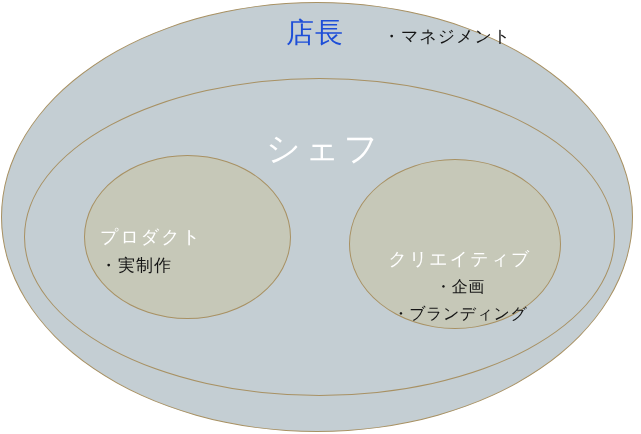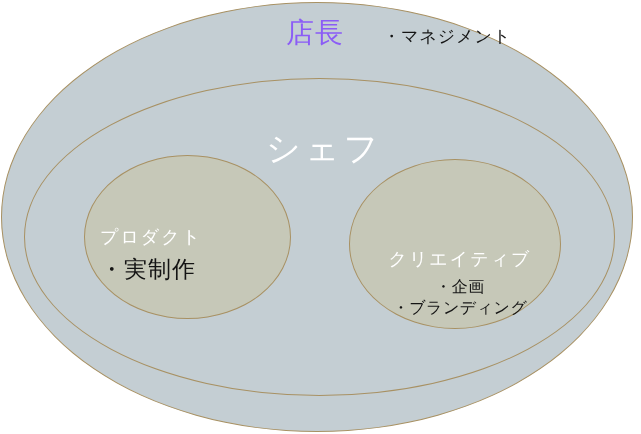--- a/index.html
+++ b/index.html
@@ -111,21 +111,21 @@
     font-size: 18px;
     letter-spacing: 2px;
     line-height: 1.25;
   }
   #label-product .bullet-list {
     display: block;
     margin-top: 6px;
   }
   #label-product .bullet-dark {
     display: block;
-    font-size: 23px;
+    font-size: 17px;
     letter-spacing: 1px;
     line-height: 1.3;
   }
 
   
   #label-creative {
     left: 365px;
     top: 226px;
     width: 190px;
     text-align: center;
@@ -154,36 +154,36 @@
 
   <div class="ellipse" id="ellipse-outer" style="background: rgb(196, 206, 211); border: 1px solid rgb(168, 145, 99);"></div>
 
   <div class="ellipse" id="ellipse-middle" style="background: rgb(196, 206, 211); border: 1px solid rgb(168, 145, 99);"></div>
 
   <div class="ellipse" id="ellipse-product" style="background: rgb(198, 200, 184); border: 1px solid rgb(168, 145, 99);"></div>
 
   <div class="ellipse" id="ellipse-creative" style="background: rgb(198, 200, 184); border: 1px solid rgb(168, 145, 99);"></div>
 
   <div class="label-group" id="label-manager">
-    <span class="title-white" style="color: #8b5cf6;">店長</span>
+    <span class="title-white" style="color: #1d4ed8;">店長</span>
     <span class="bullet-dark" style="color: rgb(20, 20, 20); margin-left: 39px;">・マネジメント</span>
   </div>
 
   <div class="label-group" id="label-chef">
     <span class="title-white" style="color: rgb(255, 255, 255); text-align: center;">シェフ</span>
   </div>
 
   <div class="label-group" id="label-product">
     <span class="title-white" style="color: rgb(255, 255, 255);">プロダクト</span>
     <span class="bullet-list">
       <span class="bullet-dark" style="color: rgb(20, 20, 20);">・実制作</span>
     </span>
   </div>
 
   <div class="label-group" id="label-creative">
     <span class="title-white" style="color: rgb(255, 255, 255); margin-top: 22px;">クリエイティブ</span>
     <span class="bullet-list">
       <span class="bullet-dark" style="color: rgb(20, 20, 20);">・企画</span>
-      <span class="bullet-dark" style="color: rgb(20, 20, 20);">・ブランディング</span>
+      <span class="bullet-dark" style="color: rgb(20, 20, 20); margin-top: 6px;">・ブランディング</span>
     </span>
   </div>
 
 </div>
 
 </body></html>

